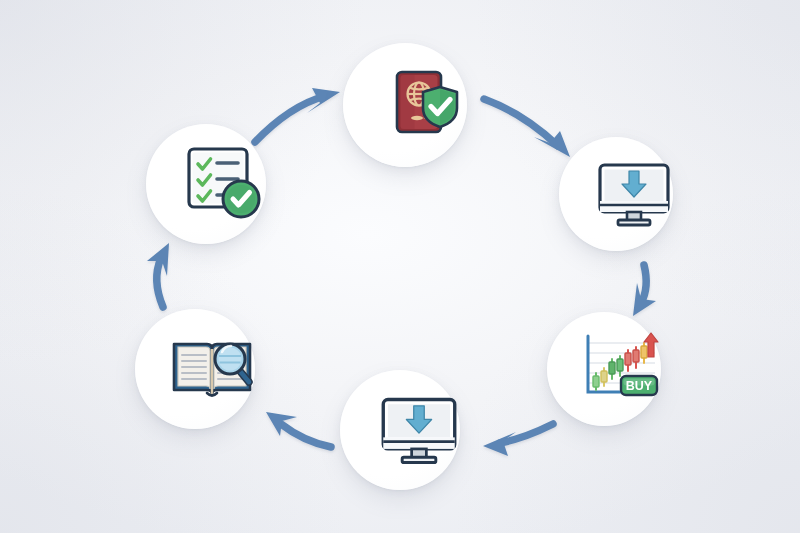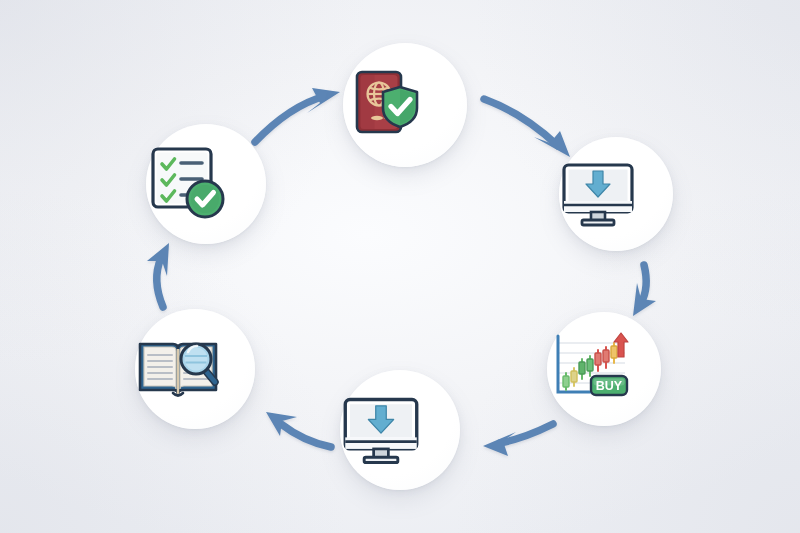--- a/index.html
+++ b/index.html
@@ -26,21 +26,21 @@
   }
   #arrow-layer{position:absolute;inset:0;}
   .node{
     position:absolute;
     border-radius:50%;
     background:radial-gradient(circle at 38% 30%, #ffffff 0%, #ffffff 62%, #fafbfc 100%);
     box-shadow:
       0 10px 22px rgba(120,128,148,.14),
       0 3px 9px rgba(120,128,148,.10),
       0 1px 2px rgba(120,128,148,.07);
-    display:flex;align-items:center;justify-content:flex-start;
+    display:flex;align-items:center;justify-content:flex-end;
   }
   .node svg{display:block;}
 </style>
 </head>
 <body>
 
 <div id="stage">
 
   <svg id="arrow-layer" viewBox="0 0 800 533">
     <defs>

